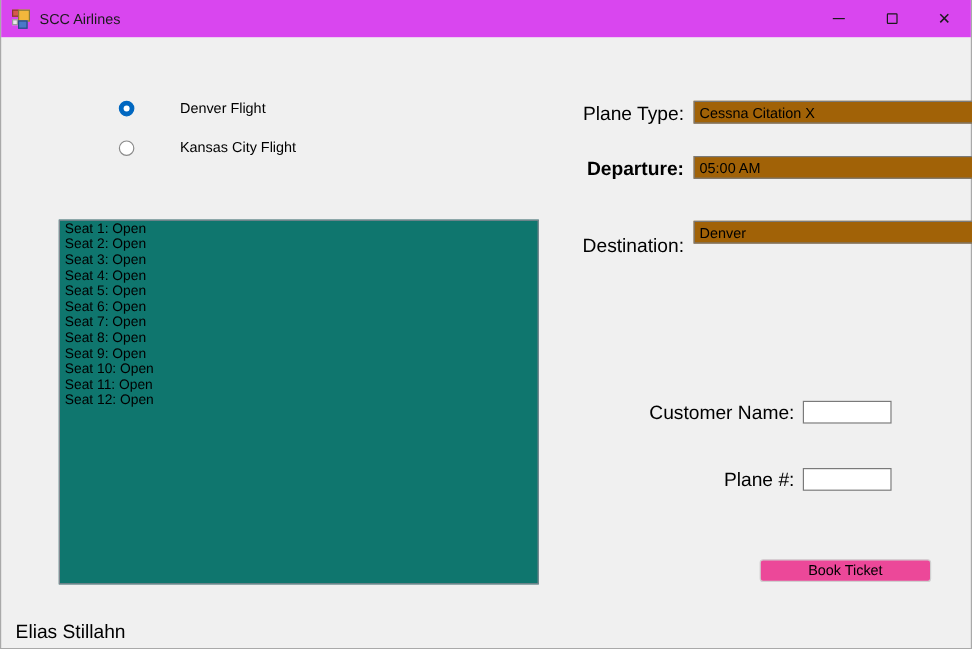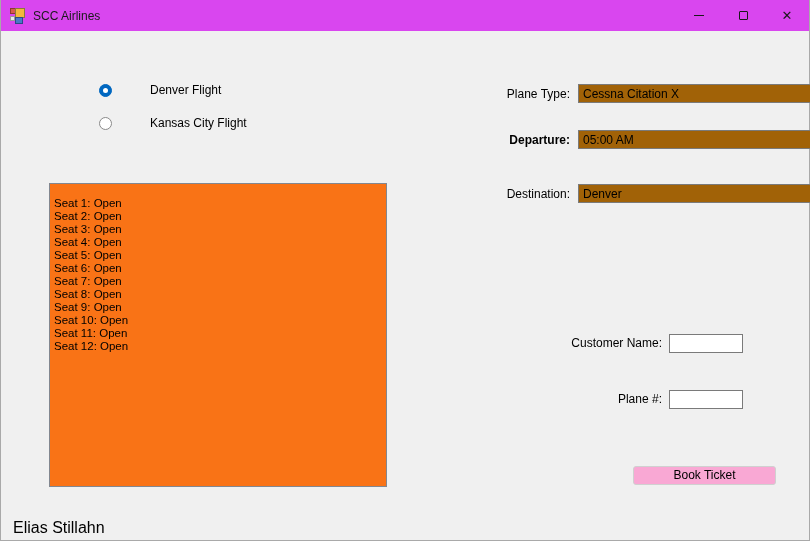--- a/index.html
+++ b/index.html
@@ -36,43 +36,43 @@
   .radio-row { position:absolute; display:flex; align-items:center;gap:32px; }
   .radio-circle { width:13px; height:13px; border-radius:50%; background:#fff;
                   border:1px solid #8A8A8A; position:relative; flex:none; }
   .radio-circle.checked { background:#0067C0; border:1px solid #0067C0; }
   .radio-circle.checked::after { content:""; position:absolute; left:3px; top:3px;
                   width:5px; height:5px; border-radius:50%; background:#fff; }
   .radio-label { margin-left:6px; font-size:12px; }
 
   
   .listbox {
-    position:absolute; left:48px; top:183px; width:338px; height:304px;
-    background:#f97316; border:1px solid #828790; overflow:hidden;
-    padding-top:13px;
+    position:absolute; left:48px; top:183px; width:400px; height:304px;
+    background:#0f766e; border:1px solid #828790; overflow:hidden;
+    padding-top:1px;
   }
   .list-item { font-size:11.5px; line-height:13px; padding-left:4px; white-space:pre; }
 
   
-  .fld-label { position:absolute; font-size:12px; white-space:nowrap; }
+  .fld-label { position:absolute; font-size:16px; white-space:nowrap; }
   .fld-label.r { text-align:right; }
   .textbox-ro {
     position:absolute; width:236px; height:19px; background:#a16207;
     border:1px solid #7A7A7A; font-size:12px; padding:2px 0 0 4px; overflow:hidden;
   }
   .textbox-in {
     position:absolute; width:74px; height:19px; background:#FFFFFF;
     border:1px solid #7A7A7A; font-size:12px; padding:0 3px;
     font-family:"Liberation Sans", sans-serif; outline:none;
   }
 
   
   .book-btn {
     position:absolute; left:632px; top:466px; width:143px; height:19px;
-    background:#f9a8d4; border:1px solid #D0D0D0; border-radius:3px;
+    background:#ec4899; border:1px solid #D0D0D0; border-radius:3px;
     font-size:12px; text-align:center; line-height:17px;
     font-family:"Liberation Sans", sans-serif; color:#000;
   }
 
   .footer-label { position:absolute; left:12px; top:519px; font-size:16px; }
 </style>
 </head>
 <body>
 
 <div class="window">
@@ -121,21 +121,21 @@
       <div class="list-item">Seat 11: Open</div>
       <div class="list-item">Seat 12: Open</div>
     </div>
 
   <div class="fld-label" style="right:239px; top:87px;">Plane Type:</div>
   <div class="textbox-ro" style="left:577px; top:84px;">Cessna Citation X</div>
 
   <div class="fld-label" style="right:239px; top:133px;font-weight:bold;">Departure:</div>
   <div class="textbox-ro" style="left:577px; top:130px;">05:00 AM</div>
 
-  <div class="fld-label" style="right:239px; top:187px;">Destination:</div>
+  <div class="fld-label" style="right:239px; top:197px;">Destination:</div>
   <div class="textbox-ro" style="left:577px; top:184px;">Denver</div>
 
   <div class="fld-label r" style="right:147px; top:336px;">Customer Name:</div>
   <input class="textbox-in" style="left: 668px; top: 334px;" type="text" value="">
 
   <div class="fld-label r" style="right:147px; top:392px;">Plane #:</div>
   <input class="textbox-in" style="left: 668px; top: 390px;" type="text" value="">
 
   <button class="book-btn">Book Ticket</button>
 

